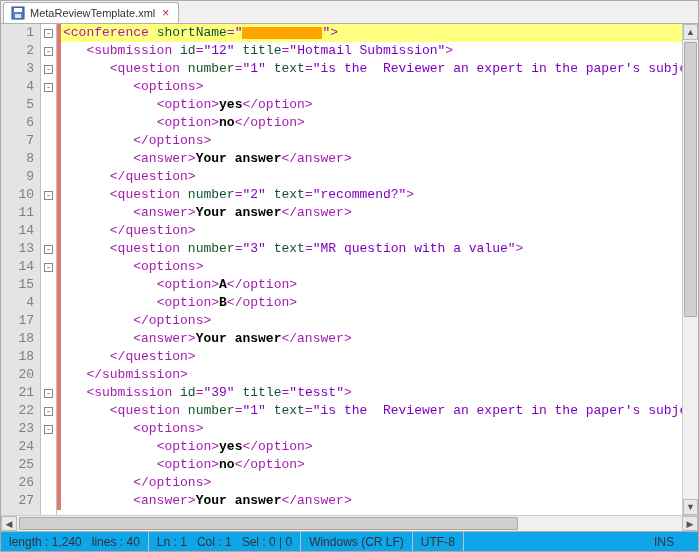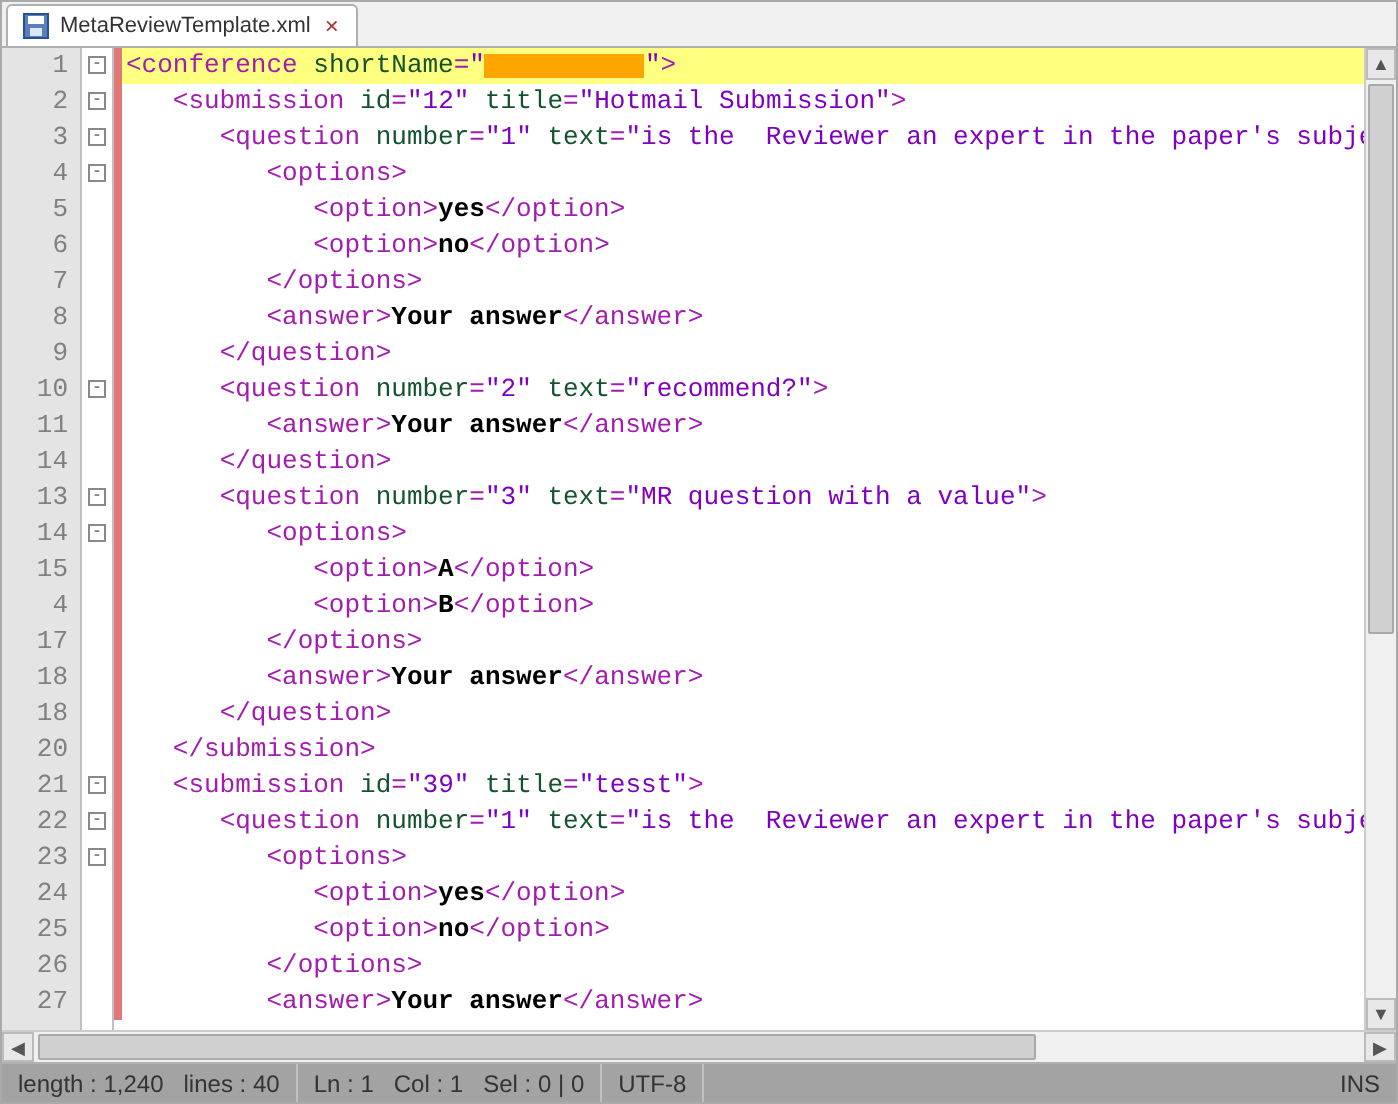--- a/index.html
+++ b/index.html
@@ -25,23 +25,23 @@
   .hl { background: #ffff80; }
   .redact { background: #ffa500; display:inline-block; width: 80px; height:12px; vertical-align:middle;}
   .t-tag { color: #a21caf; }
   .t-attr { color: #14532d; }
   .t-val { color: #8000c0; }
   .t-text { color: #000; font-weight: bold; }
   .scrollbar-v { width: 16px; background: #f0f0f0; border-left:1px solid #ccc; display:flex; flex-direction:column; }
   .sb-btn { height:16px; background:#e8e8e8; border:1px solid #bbb; display:flex; align-items:center; justify-content:center; cursor:pointer; font-size:9px; color:#555;}
   .sb-track { flex:1; background:#f0f0f0; position:relative;}
   .sb-thumb { position:absolute; left:1px; right:1px; top:2px; height:60%; background:#d0d0d0; border:1px solid #aaa; border-radius:1px;}
-  .statusbar { height: 20px; background: #a3a3a3; border-top: 1px solid #b0b0b0; display: flex; align-items: center; font-size: 12px; color: #333; }
+  .statusbar { height: 20px; background: #0ea5e9; border-top: 1px solid #b0b0b0; display: flex; align-items: center; font-size: 12px; color: #333; }
   .statusbar .cell { padding: 0 8px; border-right: 1px solid #c0c0c0; height:100%; display:flex; align-items:center; }
-  .statusbar .cell:last-child { border-right:none; margin-left:auto; padding-right:8px;}
+  .statusbar .cell:last-child { border-right:none; margin-left:auto; padding-right:24px;}
   .hscroll { height:16px; background:#f0f0f0; border-top:1px solid #ccc; display:flex;}
   .hscroll .sb-btn{width:16px;height:100%;}
   .hscroll .sb-track{flex:1;position:relative;}
   .hscroll .sb-thumb{top:1px;bottom:1px;left:2px;width:75%;height:auto;}
 </style>
 </head>
 <body>
 
 <div class="editor-wrap">
   <div class="tabbar">
@@ -172,16 +172,17 @@
       <span>40</span>
     </div>
     <div class="cell">
       <span>Ln :</span>&nbsp;
       <span>1</span>&nbsp;&nbsp;&nbsp;
       <span>Col :</span>&nbsp;
       <span>1</span>&nbsp;&nbsp;&nbsp;
       <span>Sel :</span>&nbsp;
       <span>0 | 0</span>
     </div>
+    <div class="cell">Windows (CR LF)</div>
     <div class="cell">UTF-8</div>
     <div class="cell">INS</div>
   </div>
 </div>
 
 </body></html>

